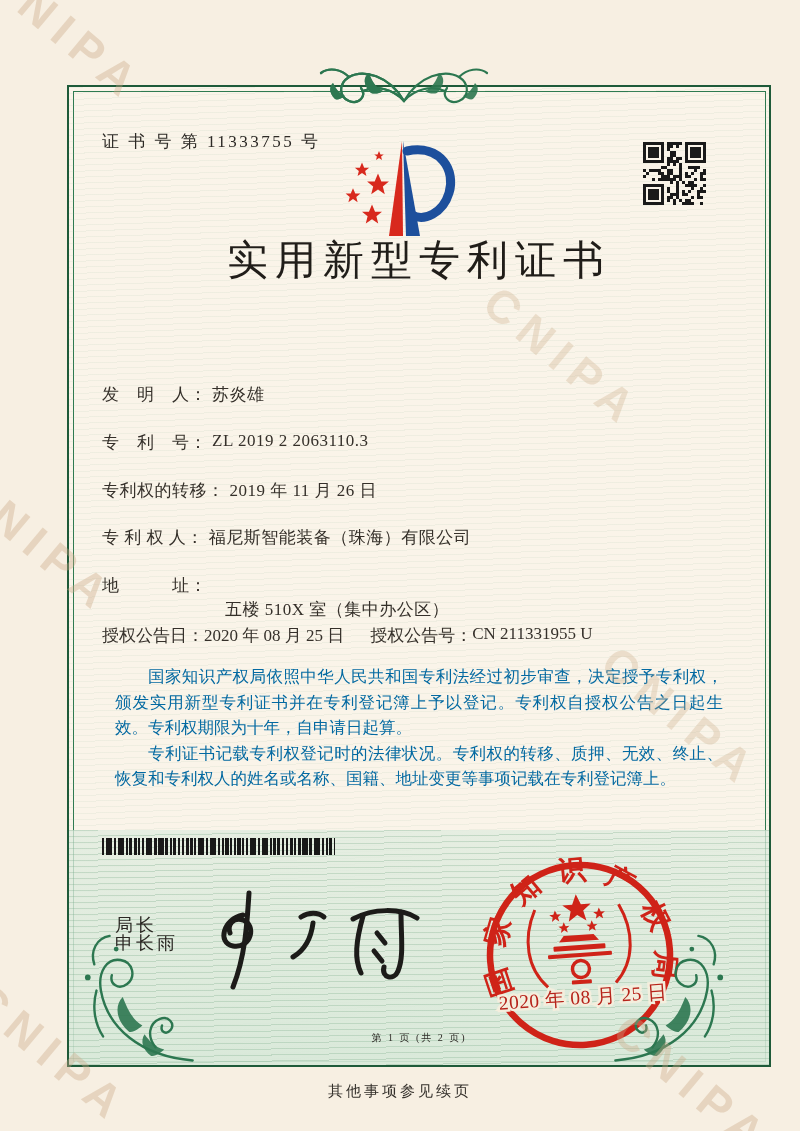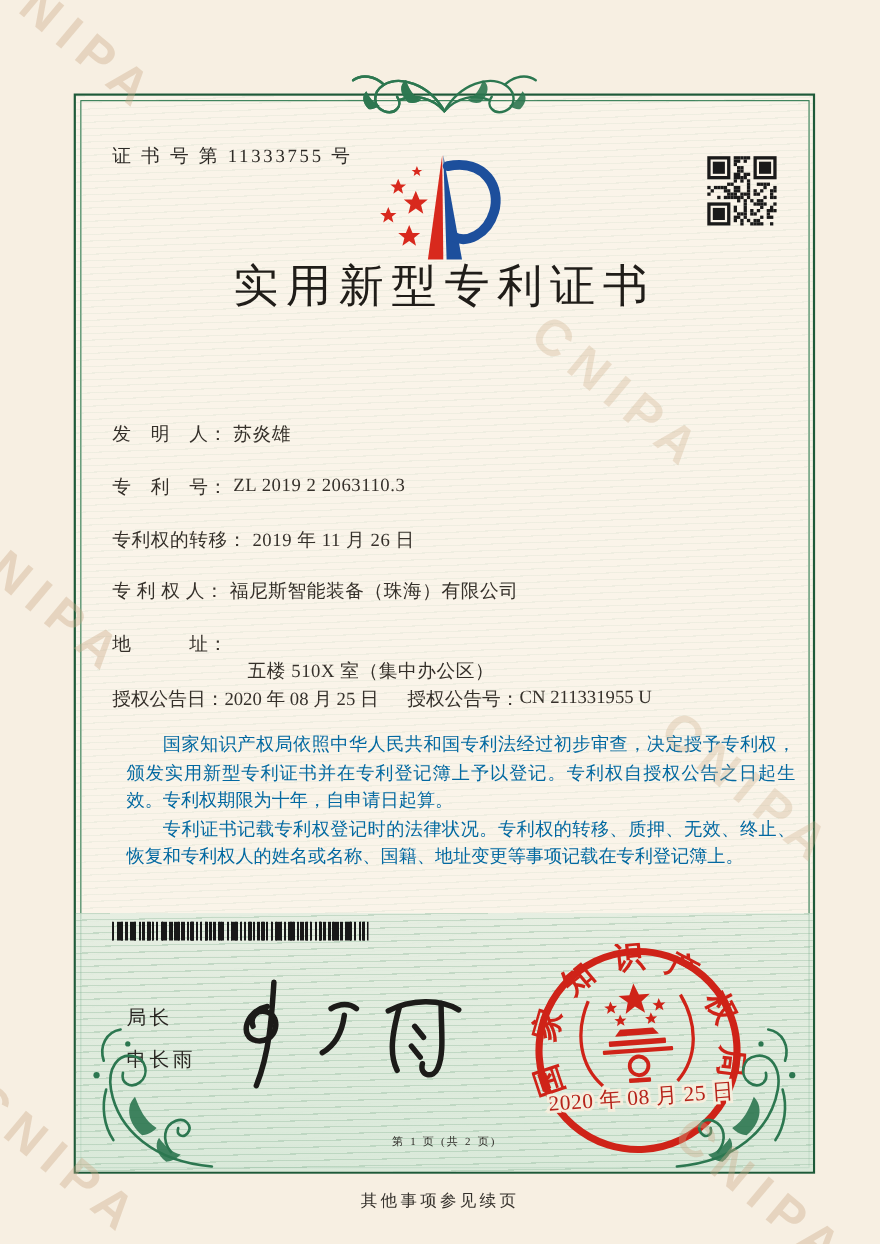--- a/index.html
+++ b/index.html
@@ -5,21 +5,21 @@
   html,body{margin:0;padding:0;}
   .page{position:relative;width:800px;height:1131px;background:#f7efe2;overflow:hidden;
         font-family:"Liberation Serif","DejaVu Serif",serif;color:#35302a;}
   
   .wm{position:absolute;z-index:3;font-family:"Liberation Sans","DejaVu Sans",sans-serif;
       font-weight:bold;font-size:46px;letter-spacing:10px;color:rgba(203,168,133,0.38);
       transform:rotate(40deg);white-space:nowrap;pointer-events:none;}
   .wm.w2{color:rgba(203,168,133,0.30);}
   
   .cert{position:absolute;left:67px;top:85px;width:670px;height:978px;z-index:1;
-        border:2.5px solid #1e5a39;background:#faf4e9;}
+        border:2.5px solid #1e5a39;background:#faf4e9;padding-left:30px;}
   .cert-inner{position:absolute;inset:3.5px;border:1.5px solid #2e7a50;}
   .waves{position:absolute;inset:0;
      background:repeating-linear-gradient(178deg,rgba(140,180,150,0.10) 0 1px,transparent 1px 6px);}
   .green-zone{position:absolute;left:0;right:0;top:743px;bottom:0;
      background:repeating-linear-gradient(179deg,rgba(120,170,135,0.30) 0 1px,transparent 1px 6px),
                 linear-gradient(rgba(223,236,223,0.75),rgba(214,232,216,0.9));}
   
   .orn{position:absolute;z-index:2;}
   .orn path{stroke:#2c7750;stroke-width:2.2;fill:none;stroke-linecap:round;}
   .orn .lf{fill:#2c7750;stroke:none;opacity:.9;}
@@ -46,21 +46,21 @@
   
   .paras{position:absolute;left:33px;top:577px;width:608px;font-size:16.5px;
          line-height:25.5px;text-align:justify;color:#0369a1;margin-left:13px;}
   .paras p{margin:0;text-indent:2em;}
   
   .barcode{position:absolute;left:33px;top:751px;width:233px;height:17px;background:
      repeating-linear-gradient(90deg,#181818 0 2px,transparent 2px 4px),
      repeating-linear-gradient(90deg,#181818 0 1px,transparent 1px 9px),
      repeating-linear-gradient(90deg,transparent 0 6px,#181818 6px 9px,transparent 9px 13px);}
   .dir-title{position:absolute;left:46px;top:826px;font-size:18px;letter-spacing:3px;color:#2a2723;}
-  .dir-name{position:absolute;left:46px;top:864px;font-size:18px;letter-spacing:3px;color:#2a2723;}
+  .dir-name{position:absolute;left:46px;top:844px;font-size:18px;letter-spacing:3px;color:#2a2723;}
   .sig{position:absolute;left:136px;top:796px;width:230px;height:112px;}
   .sig path{stroke:#1c1b19;stroke-width:5;fill:none;stroke-linecap:round;stroke-linejoin:round;}
   .seal{position:absolute;left:413px;top:770px;width:196px;height:196px;transform:rotate(-4deg);}
   .pageinfo{position:absolute;left:0;top:944px;width:100%;text-align:center;
             font-size:10px;letter-spacing:2px;color:#2f2c28;}
   .footnote{position:absolute;left:0;top:1082px;width:100%;text-align:center;
             font-size:15px;letter-spacing:3px;color:#34302b;}
 </style>
 </head>
 <body>

